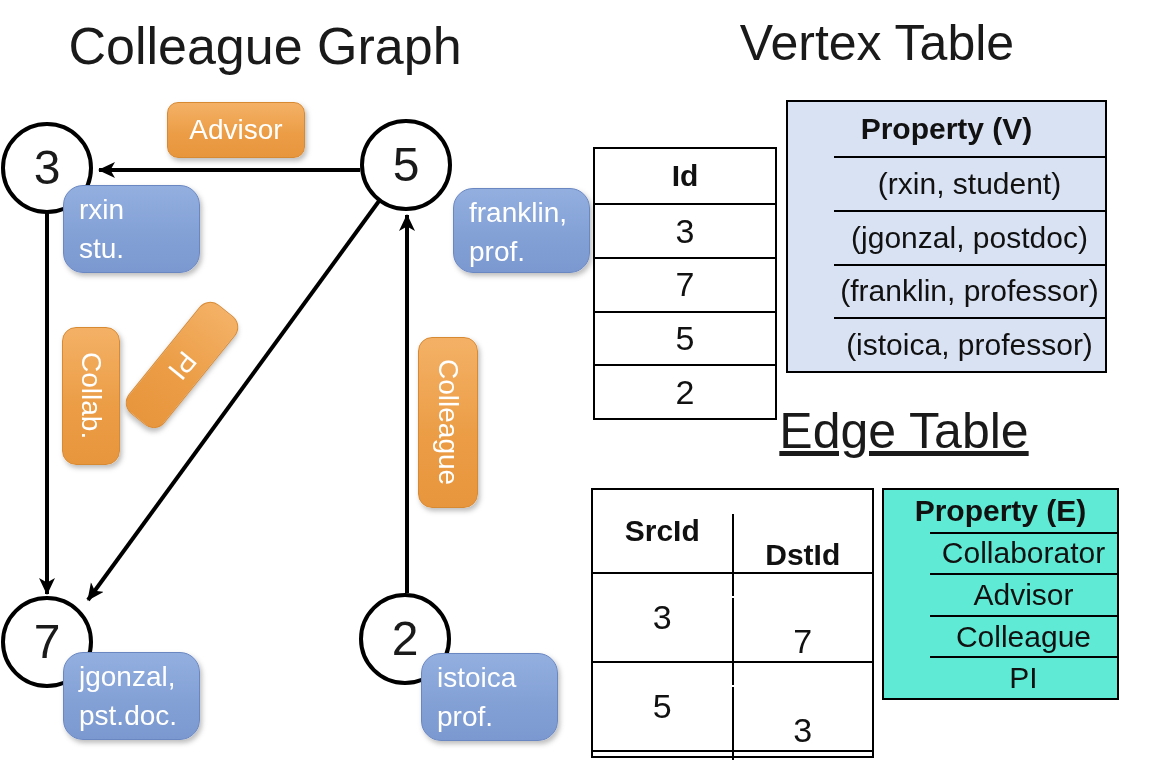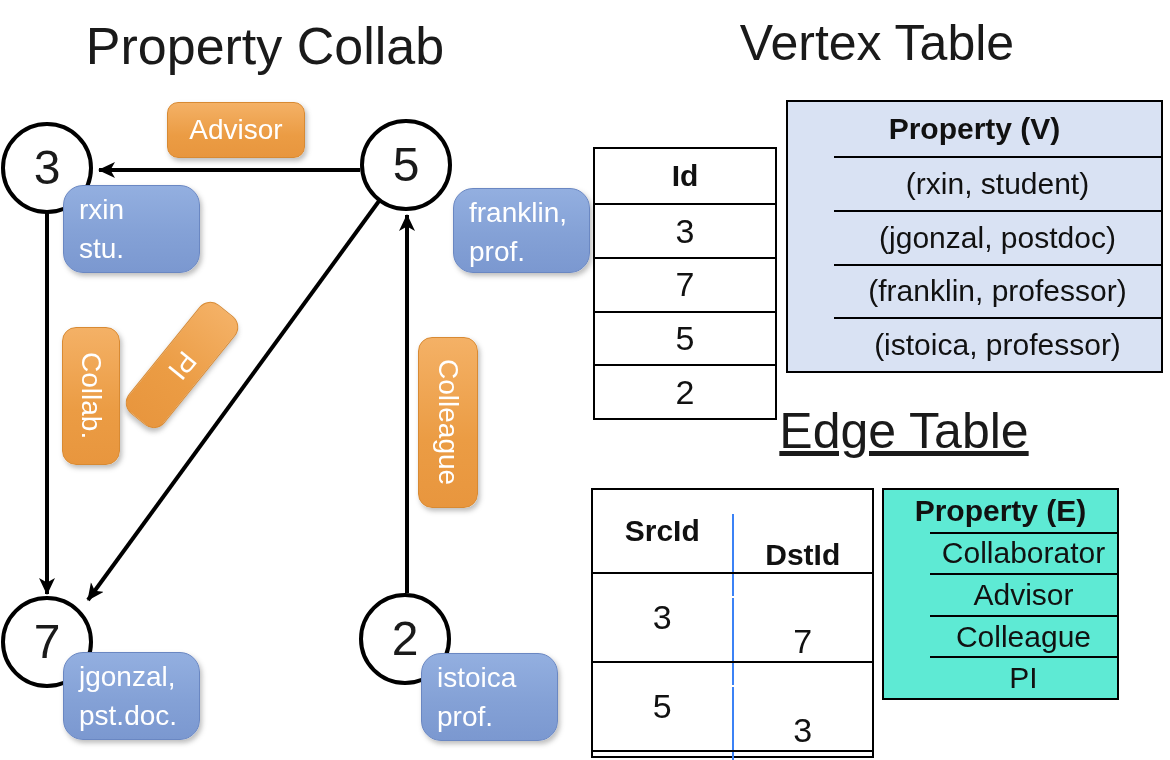--- a/index.html
+++ b/index.html
@@ -53,36 +53,36 @@
 
   
   .tbl-section { position:absolute; display:flex; }
   .tbl-box { border:2px solid #000; display:flex; flex-direction:column; }
   .tbl-row { display:flex; flex:1; align-items:center; justify-content:center; }
   .tbl-row + .tbl-row { border-top:2px solid #000; }
   .tbl-row.hdr { flex:1.05; font-weight:700; font-size:30px; }
   .num-cell { font-size:34px; font-weight:300; }
   .txt-cell { font-size:30px; font-weight:300;margin-left:46px; }
   .cell { flex:1; display:flex; align-items:center; justify-content:center; height:100%; }
-  .cell + .cell { border-left:2px solid #3b82f6;margin-top:48px; }
+  .cell + .cell { border-left:2px solid #000000;margin-top:48px; }
 
   #vertex-table { left:593px; top:100px; }
   #vertex-table .ids   { width:184px; height:273px; background:#fff; margin-right:9px;margin-top:47px; }
-  #vertex-table .props { width:377px; height:273px; background:#d9e2f3; }
+  #vertex-table .props { width:321px; height:273px; background:#d9e2f3; }
 
   #edge-table { left:591px; top:488px; }
   #edge-table .ids   { width:283px; height:270px; background:#fff; margin-right:8px; }
   #edge-table .props { width:237px; height:212px; background:#5eead4;text-align:center; }
 </style>
 </head>
 <body>
 
 <div class="stage">
 
-  <div id="graph-title" class="title">Property Collab</div>
+  <div id="graph-title" class="title">Colleague Graph</div>
   <div id="vertex-title" class="title">Vertex Table</div>
   <div id="edge-title" class="title">Edge Table</div>
 
   <svg class="graph-canvas" width="560" height="760">
     <defs>
       <marker id="arrow" markerUnits="userSpaceOnUse" markerWidth="22" markerHeight="20" refX="16" refY="8" orient="auto">
         <path d="M0,0 L17,8 L0,16 L4.5,8 Z" fill="#000"></path>
       </marker>
     </defs>
     <circle cx="47" cy="168" r="44" fill="#fff" stroke="#000" stroke-width="4"></circle>

